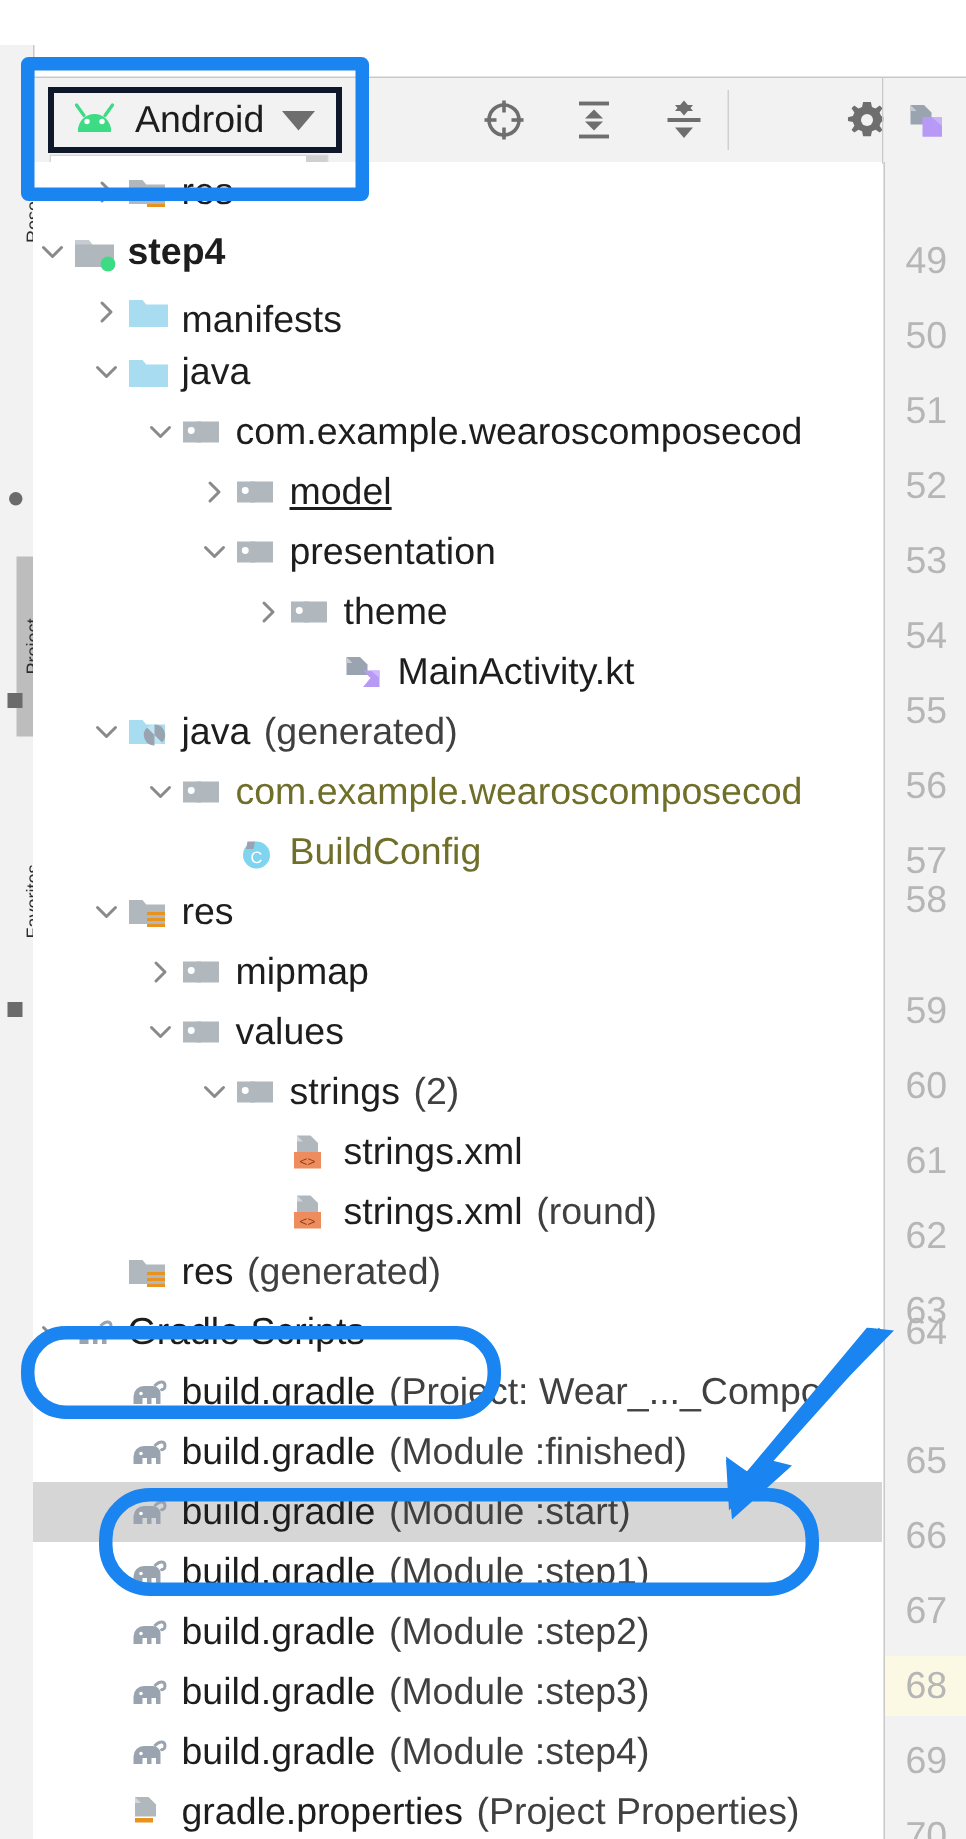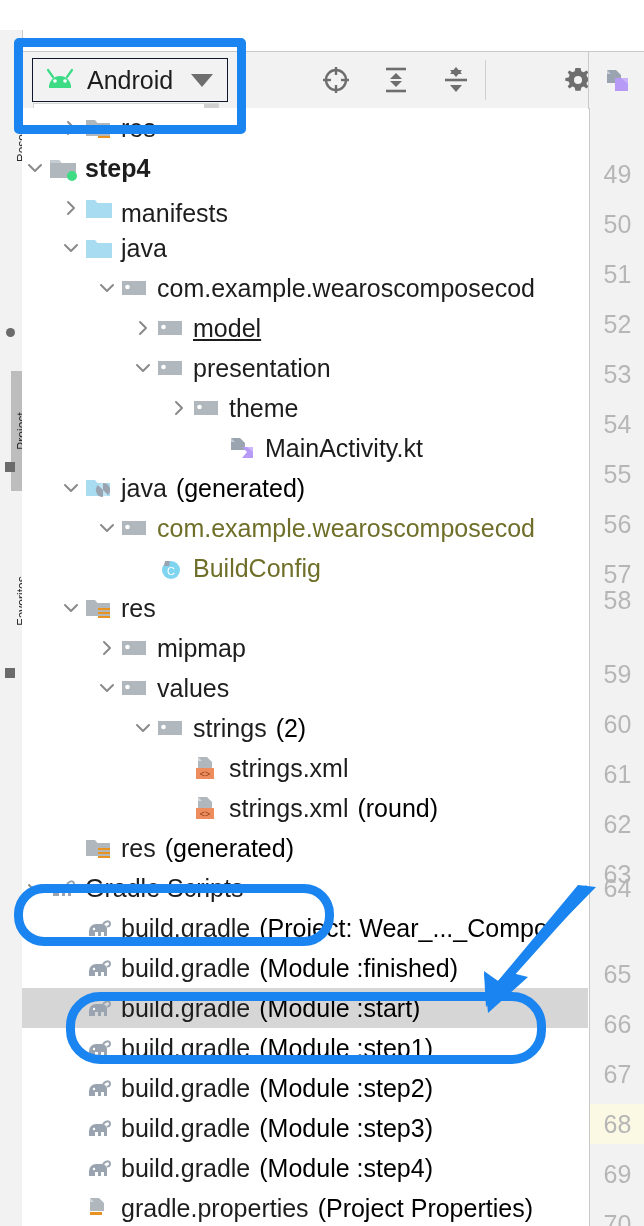--- a/index.html
+++ b/index.html
@@ -29,21 +29,21 @@
 
   
   .toolbar{
     position:absolute;left:22px;top:52px;width:622px;height:56px;
     background:#f2f2f2;border-bottom:1px solid #c9c9c9;
   }
   .toolbar-top-line{position:absolute;left:22px;top:51px;width:622px;height:1px;background:#c9c9c9;}
 
   .android-btn{
     position:absolute;left:32px;top:58px;width:196px;height:44px;
-    background:#f2f2f2;border:1px solid #0f172a;
+    background:#f2f2f2;border:4px solid #0f172a;
     display:flex;align-items:center;gap:10px;padding:0 10px;box-sizing:border-box;
   }
   .android-label{font-size:25px;color:#1d1d1d;}
   .caret-down{
     width:0;height:0;border-left:11px solid transparent;border-right:11px solid transparent;
     border-top:13px solid #6e6e6e;margin-left:auto;margin-right:4px;
   }
   .combo-underline{position:absolute;left:33px;top:103px;width:186px;height:6px;background:#ffffff;border:1px solid #d6d6d6;box-sizing:border-box;}
   .combo-underline i{position:absolute;right:0;top:0;width:14px;height:4px;background:#d0d0d0;}
 
@@ -64,21 +64,21 @@
   .row.selected{background:#d6d6d6;}
   .chev{
     width:26px;min-width:26px;height:40px;position:relative;
   }
   .chev svg{position:absolute;left:4px;top:11px;}
   .icon-slot{width:30px;min-width:30px;height:40px;position:relative;margin-right:7px;}
   .icon-slot svg{position:absolute;left:1px;top:8px;}
   .nm{font-size:25px;color:#1d1d1d;}
   .nm.bold{font-weight:bold;}
   .nm.gen{color:#6f6f2a;}
-  .sub{font-size:25px;color:#000000;margin-left:9px;}
+  .sub{font-size:25px;color:#404040;margin-left:9px;}
 
   
   .gutter{
     position:absolute;left:589px;top:108px;width:55px;height:1118px;
     background:#f2f2f2;border-left:1px solid #c9c9c9;overflow:hidden;
   }
   .gutter-tabstrip{
     position:absolute;left:589px;top:52px;width:55px;height:56px;background:#f2f2f2;
   }
   .tabhdr{

